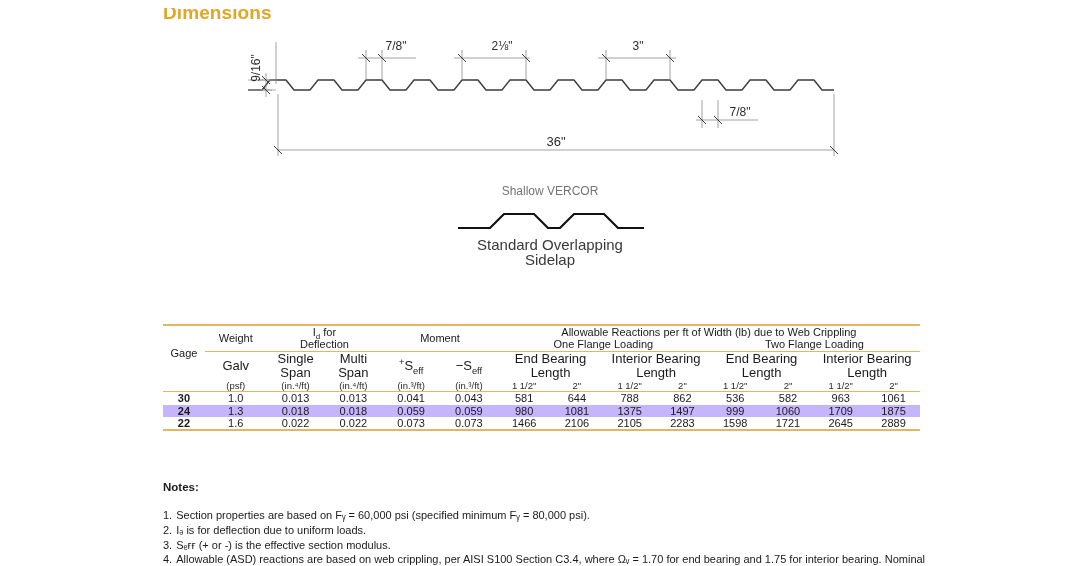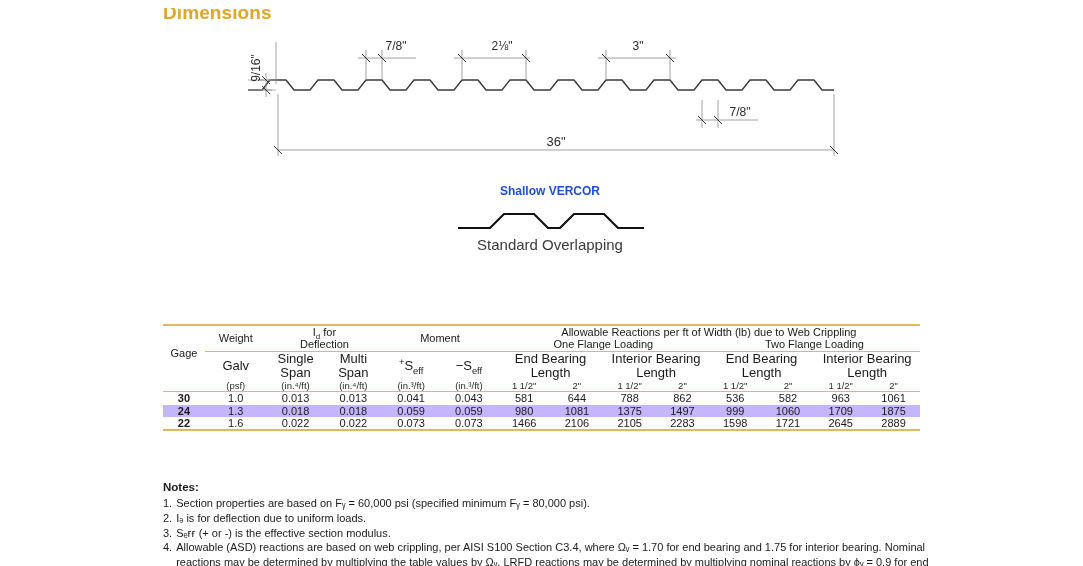--- a/index.html
+++ b/index.html
@@ -54,22 +54,22 @@
   .drawing svg, .sidelap-drawing svg { display: block; }
 
   .caption {
     position: absolute;
     text-align: center;
     font-size: 15px;
     white-space: nowrap;
   }
   #sidelap-title {
     left: 430px; top: 176px; width: 240px;
-    font-weight: bold;
-    color: #1d4ed8;
+    font-weight: normal;
+    color: #737373;
     font-size: 12px;
   }
   #sidelap-caption-1 {
     left: 430px; top: 228px; width: 240px;
     color: #3a3a3a;
   }
   #sidelap-caption-2 {
     left: 430px; top: 243px; width: 240px;
     color: #3a3a3a;
   }
@@ -133,21 +133,21 @@
     left: 163px;
     top: 472px;
     width: 790px;
     font-size: 11px;
     color: #1a1a1a;
     line-height: 1.33;
   }
   .notes-title {
     font-weight: bold;
     font-size: 11.5px;
-    margin-bottom: 1px;
+    margin-bottom: 13px;
   }
   .note {
     display: flex;
     gap: 4px;
     margin-bottom: 0px;
   }
   .note-num { flex: 0 0 auto; }
   .note-text { flex: 1 1 auto; }
 </style>
 </head>
@@ -228,20 +228,21 @@
 
   <div class="caption" id="sidelap-title">Shallow VERCOR</div>
 
   <div class="sidelap-drawing">
     <svg width="240" height="100" viewBox="0 0 240 100" xmlns="http://www.w3.org/2000/svg">
       <path d="M 28,48 L 60,48 L 74,34 L 104,34 L 118,48 L 130,48 L 144,34 L 174,34 L 188,48 L 214,48" stroke="#111111" fill="none" stroke-width="2.2"></path>
     </svg>
   </div>
 
   <div class="caption" id="sidelap-caption-1">Standard Overlapping</div>
+  <div class="caption" id="sidelap-caption-2">Sidelap</div>
 
 
   <div class="table-wrap">
     <table class="props">
       <colgroup>
         <col style="width:42px">
         <col style="width:62px">
         <col style="width:58px">
         <col style="width:58px">
         <col style="width:58px">

